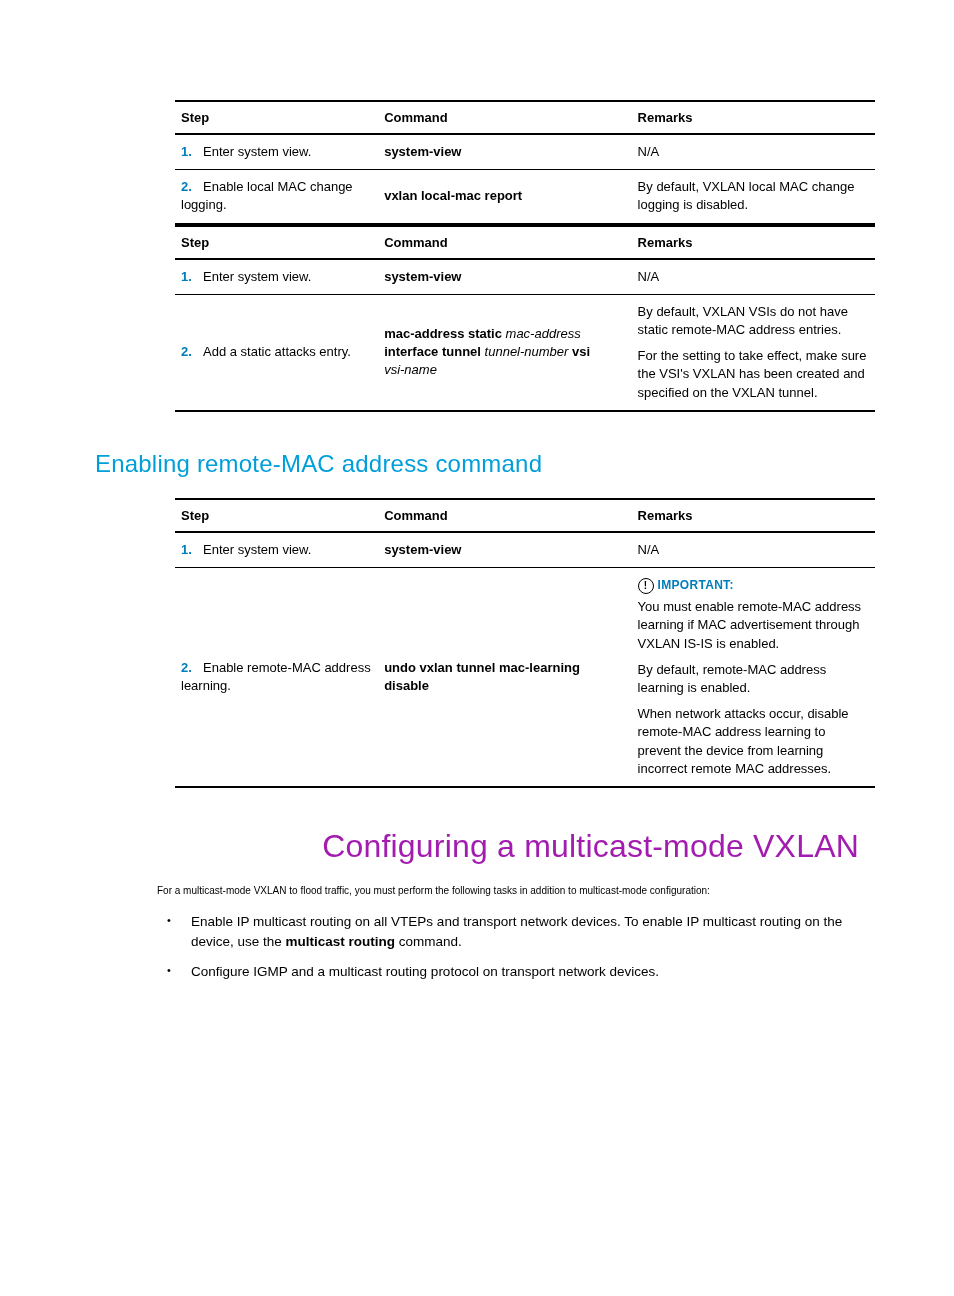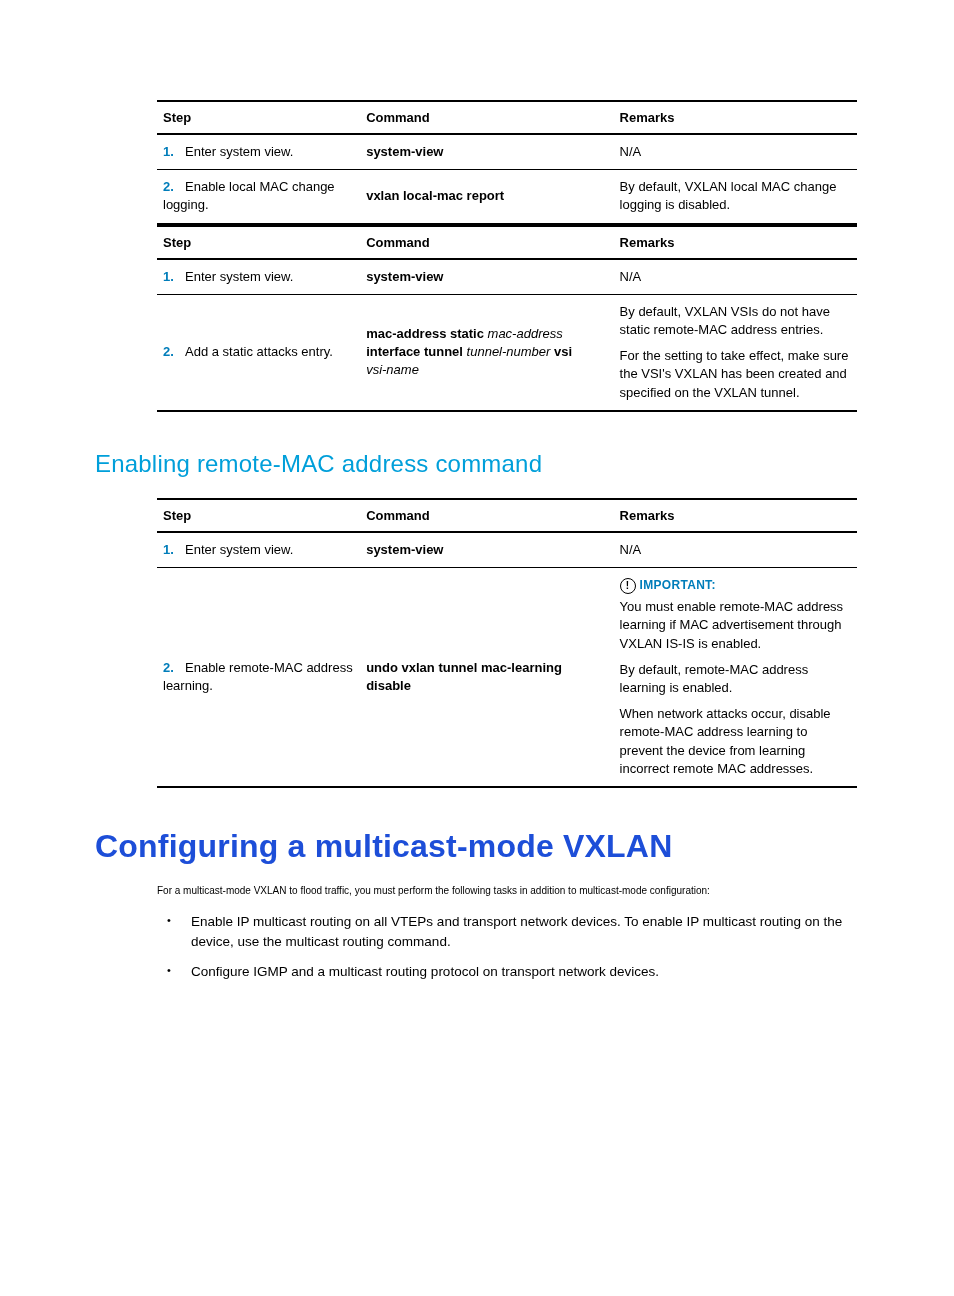--- a/index.html
+++ b/index.html
@@ -10,37 +10,38 @@
     background: #fff;
     color: #000;
     width: 954px;
   }
   .page {
     padding: 100px 95px 60px 95px;
     box-sizing: border-box;
     width: 954px;
   }
   h1.section-h1 {
-    color: #1d4ed8;
-    font-weight: 700;
+    color: #a21caf;
+    font-weight: 400;
     font-size: 32px;
     margin: 40px 0 18px 0;
     letter-spacing: 0.2px;
+    text-align: right;
   }
   h2.section-h2 {
     color: #009fda;
     font-weight: 300;
     font-size: 24px;
     margin: 38px 0 20px 0;
     letter-spacing: 0.2px;
   }
   table.steps {
     border-collapse: collapse;
     width: 700px;
-    margin-left: 62px;
+    margin-left: 80px;
     font-size: 13px;
   }
   table.steps thead th {
     text-align: left;
     font-weight: 600;
     border-top: 2px solid #000;
     border-bottom: 2px solid #000;
     padding: 8px 6px;
   }
   table.steps tbody td {
@@ -115,21 +116,21 @@
     left: 10px;
     top: 0;
     color: #000;
     font-size: 11px;
   }
   .page-num {
     text-align: center;
     font-size: 12.5px;
     margin-top: 70px;
   }
-  .b { font-weight: 400; }
+  .b { font-weight: 700; }
 </style>
 </head>
 <body>
 
 <div class="page">
 
   <table class="steps">
     <thead>
       <tr>
         <th class="col-step">Step</th>

